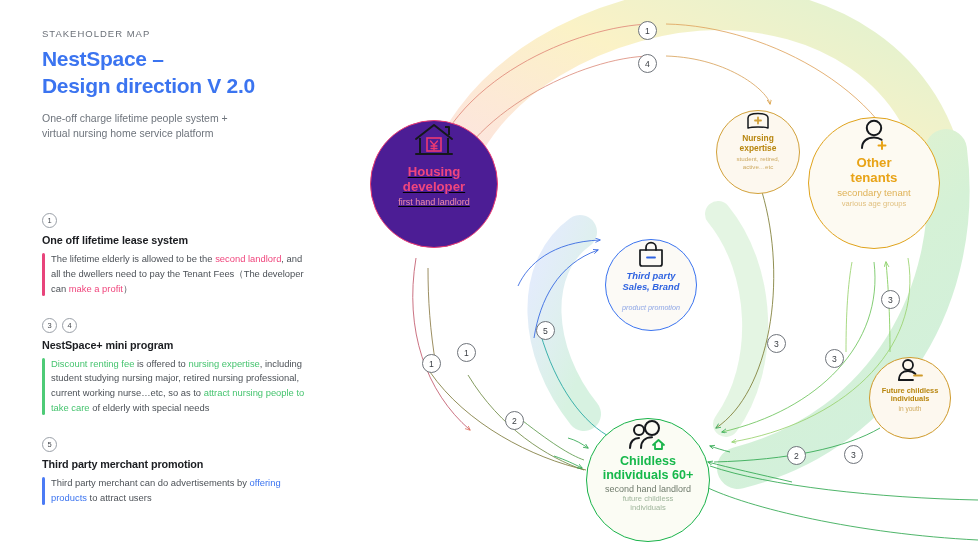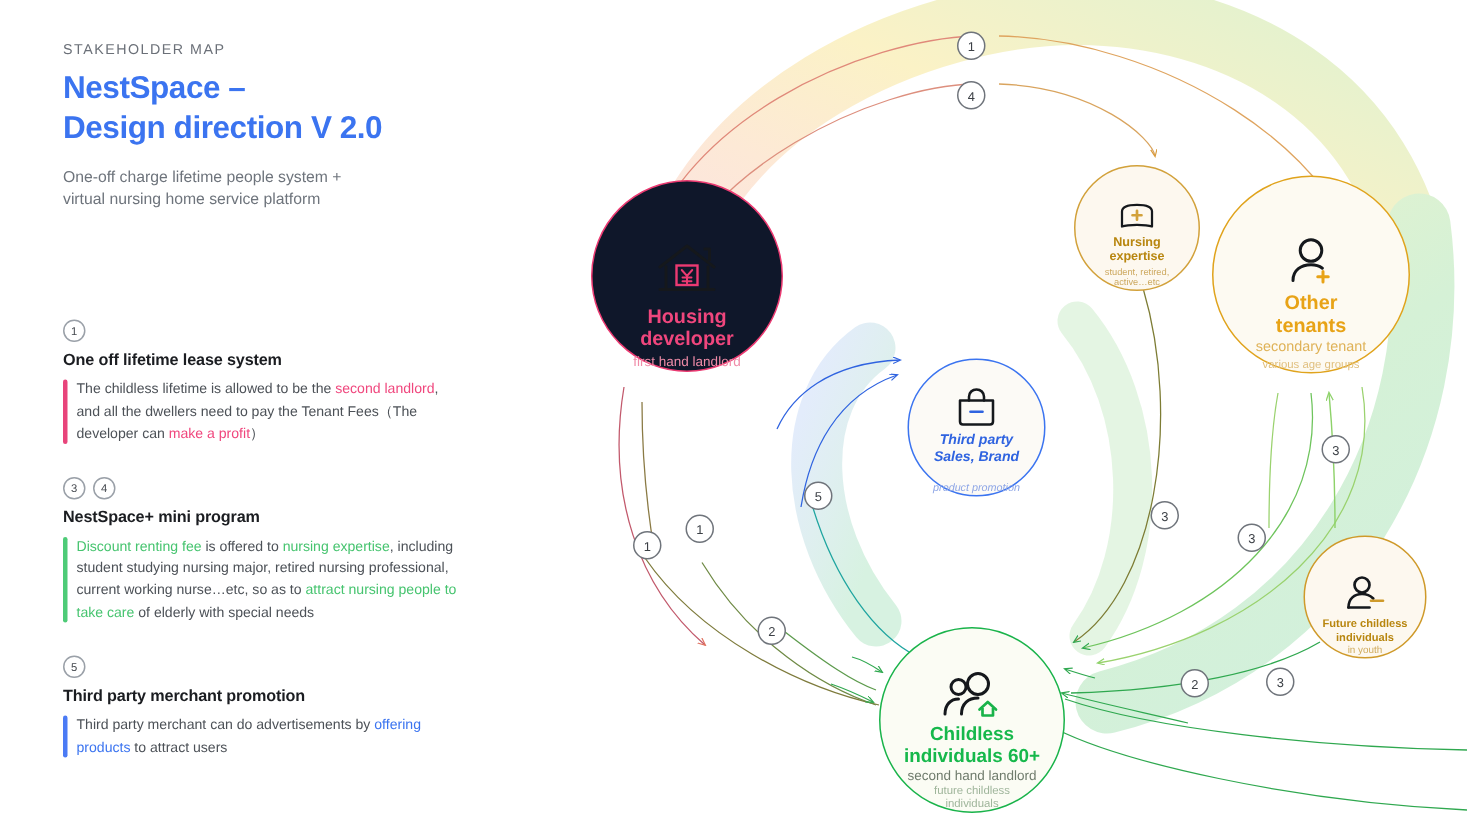--- a/index.html
+++ b/index.html
@@ -49,30 +49,30 @@
   .hl-pink { color: #f0467d; }
   .hl-green { color: #46c46f; margin-top: 38px; }
   .hl-blue { color: #3b74f0; }
 
   
   #diagram { position: absolute; left: 318px; top: 0; width: 660px; height: 550px; }
   #diagram svg { display: block; }
 
   .node { position: absolute; border-radius: 50%; background: #fefcf8;
           display: flex; flex-direction: column; align-items: center;
-          justify-content: flex-end; text-align: center; }
+          justify-content: flex-start; text-align: center; }
   .node .icon { line-height: 0; margin-bottom: 3px; }
   .node .t1 { font-weight: bold; line-height: 1.14; }
   .node .t2 { line-height: 1.22; }
   .node .t3 { line-height: 1.18; }
 
   
   #n-housing {
-    left: 76px; top: 120px; width: 128px; height: 128px;
-    border: 1.6px solid #ec3a72; background: #0f172a;
+    left: 52px; top: 120px; width: 128px; height: 128px;
+    border: 1.6px solid #ec3a72; background: #4c1d95; text-decoration: underline;
   }
   #n-housing .t1 { font-size: 13.2px; color: #f0467d; }
   #n-housing .t2 { font-size: 9px; color: #f08ca8; margin-top: 3px; }
 
   
   #n-nursing {
     left: 398px; top: 110px; width: 84px; height: 84px;
     border: 1.1px solid #d2a13a; background: #fdf8ef;
   }
   #n-nursing .t1 { font-size: 8.4px; color: #b8860f; }
@@ -135,21 +135,21 @@
       <div>virtual nursing home service platform</div>
     </div>
   </div>
 
   <div class="legend" id="legend-container">
       <div class="legend-item">
         <div class="badge-row">
           <div class="badge">1</div>
         </div>
         <div class="legend-title">One off lifetime lease system</div>
-        <div class="legend-body" style="--accent: #e8447b;"><span>The childless lifetime is allowed to be the </span><span class="hl-pink">second landlord</span><span>, and all the dwellers need to pay the Tenant Fees（The developer can </span><span class="hl-pink">make a profit</span><span>）</span></div>
+        <div class="legend-body" style="--accent: #e8447b;"><span>The lifetime elderly is allowed to be the </span><span class="hl-pink">second landlord</span><span>, and all the dwellers need to pay the Tenant Fees（The developer can </span><span class="hl-pink">make a profit</span><span>）</span></div>
       </div>
       <div class="legend-item">
         <div class="badge-row">
           <div class="badge">3</div>
           <div class="badge">4</div>
         </div>
         <div class="legend-title">NestSpace+ mini program</div>
         <div class="legend-body" style="--accent: #4ecb77;"><span class="hl-green">Discount renting fee</span><span> is offered to </span><span class="hl-green">nursing expertise</span><span>, including student studying nursing major, retired nursing professional, current working nurse…etc, so as to </span><span class="hl-green">attract nursing people to take care</span><span> of elderly with special needs</span></div>
       </div>
       <div class="legend-item">

